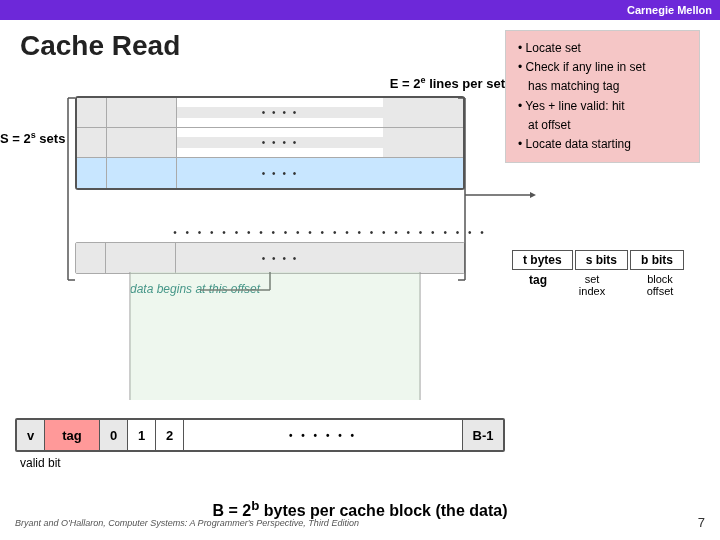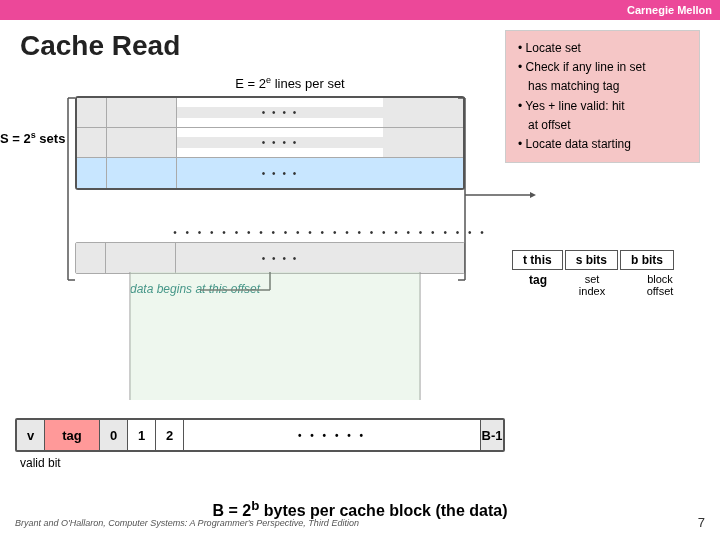--- a/index.html
+++ b/index.html
@@ -6,21 +6,21 @@
     body {
       width: 720px;
       height: 540px;
       background: #fff;
       font-family: Arial, sans-serif;
       font-size: 13px;
       overflow: hidden;
       position: relative;
     }
     .header-bar {
-      background: #ec4899;
+      background: #6d28d9;
       color: white;
       text-align: right;
       padding: 2px 8px;
       font-size: 11px;
       font-weight: bold;
       height: 20px;
       display: flex;
       align-items: center;
       justify-content: flex-end;
     }
@@ -52,22 +52,22 @@
     }
     
     .diagram-area {
       position: absolute;
       top: 55px;
       left: 15px;
       width: 490px;
     }
     .e-label {
       font-size: 13px;
-      font-weight: normal;
-      text-align: center;
+      font-weight: bold;
+      text-align: right;
       margin-bottom: 5px;
       margin-left: 60px;
     }
     .e-label sup {
       font-size: 9px;
     }
     
     .cache-outer {
       border: 2px solid #555;
       border-radius: 3px;
@@ -178,21 +178,21 @@
       border-right: 1px solid #555;
       font-weight: bold;
       font-size: 13px;
     }
     .lc-v { width: 28px; background: #e8e8e8; }
     .lc-tag { width: 55px; background: #f99; }
     .lc-0 { width: 28px; background: #e8e8e8; }
     .lc-1 { width: 28px; background: #fff; }
     .lc-2 { width: 28px; background: #fff; }
     .lc-dots { flex: 1; background: #fff; letter-spacing: 3px; font-size: 10px; }
-    .lc-b1 { width: 22px; background: #e8e8e8; border-right: none; }
+    .lc-b1 { width: 40px; background: #e8e8e8; border-right: none; }
     .valid-label {
       font-size: 12px;
       margin-top: 4px;
       margin-left: 5px;
     }
     .footer-row {
       position: absolute;
       bottom: 10px;
       left: 15px;
       right: 15px;
@@ -299,21 +299,21 @@
         <span class="horiz-dots">• • • •</span>
       </div>
       <div style="width:80px;background:#e8e8e8;"></div>
     </div>
   </div>
 
   <div style="position:absolute;top:262px;left:130px;font-size:12px;font-style:italic;color:#0f766e;">data begins at this offset</div>
 
   <div class="address-box">
     <div class="addr-row">
-      <div class="addr-cell t">t this</div>
+      <div class="addr-cell t">t bytes</div>
       <div class="addr-cell s">s bits</div>
       <div class="addr-cell b">b bits</div>
     </div>
     <div style="display:flex;gap:2px;margin-top:2px;">
       <div style="width:52px;text-align:center;font-weight:bold;font-size:12px;">tag</div>
       <div style="width:52px;text-align:center;font-size:11px;">
         <span>set</span><br>
         <span>index</span>
       </div>
       <div style="width:80px;text-align:center;font-size:11px;">

